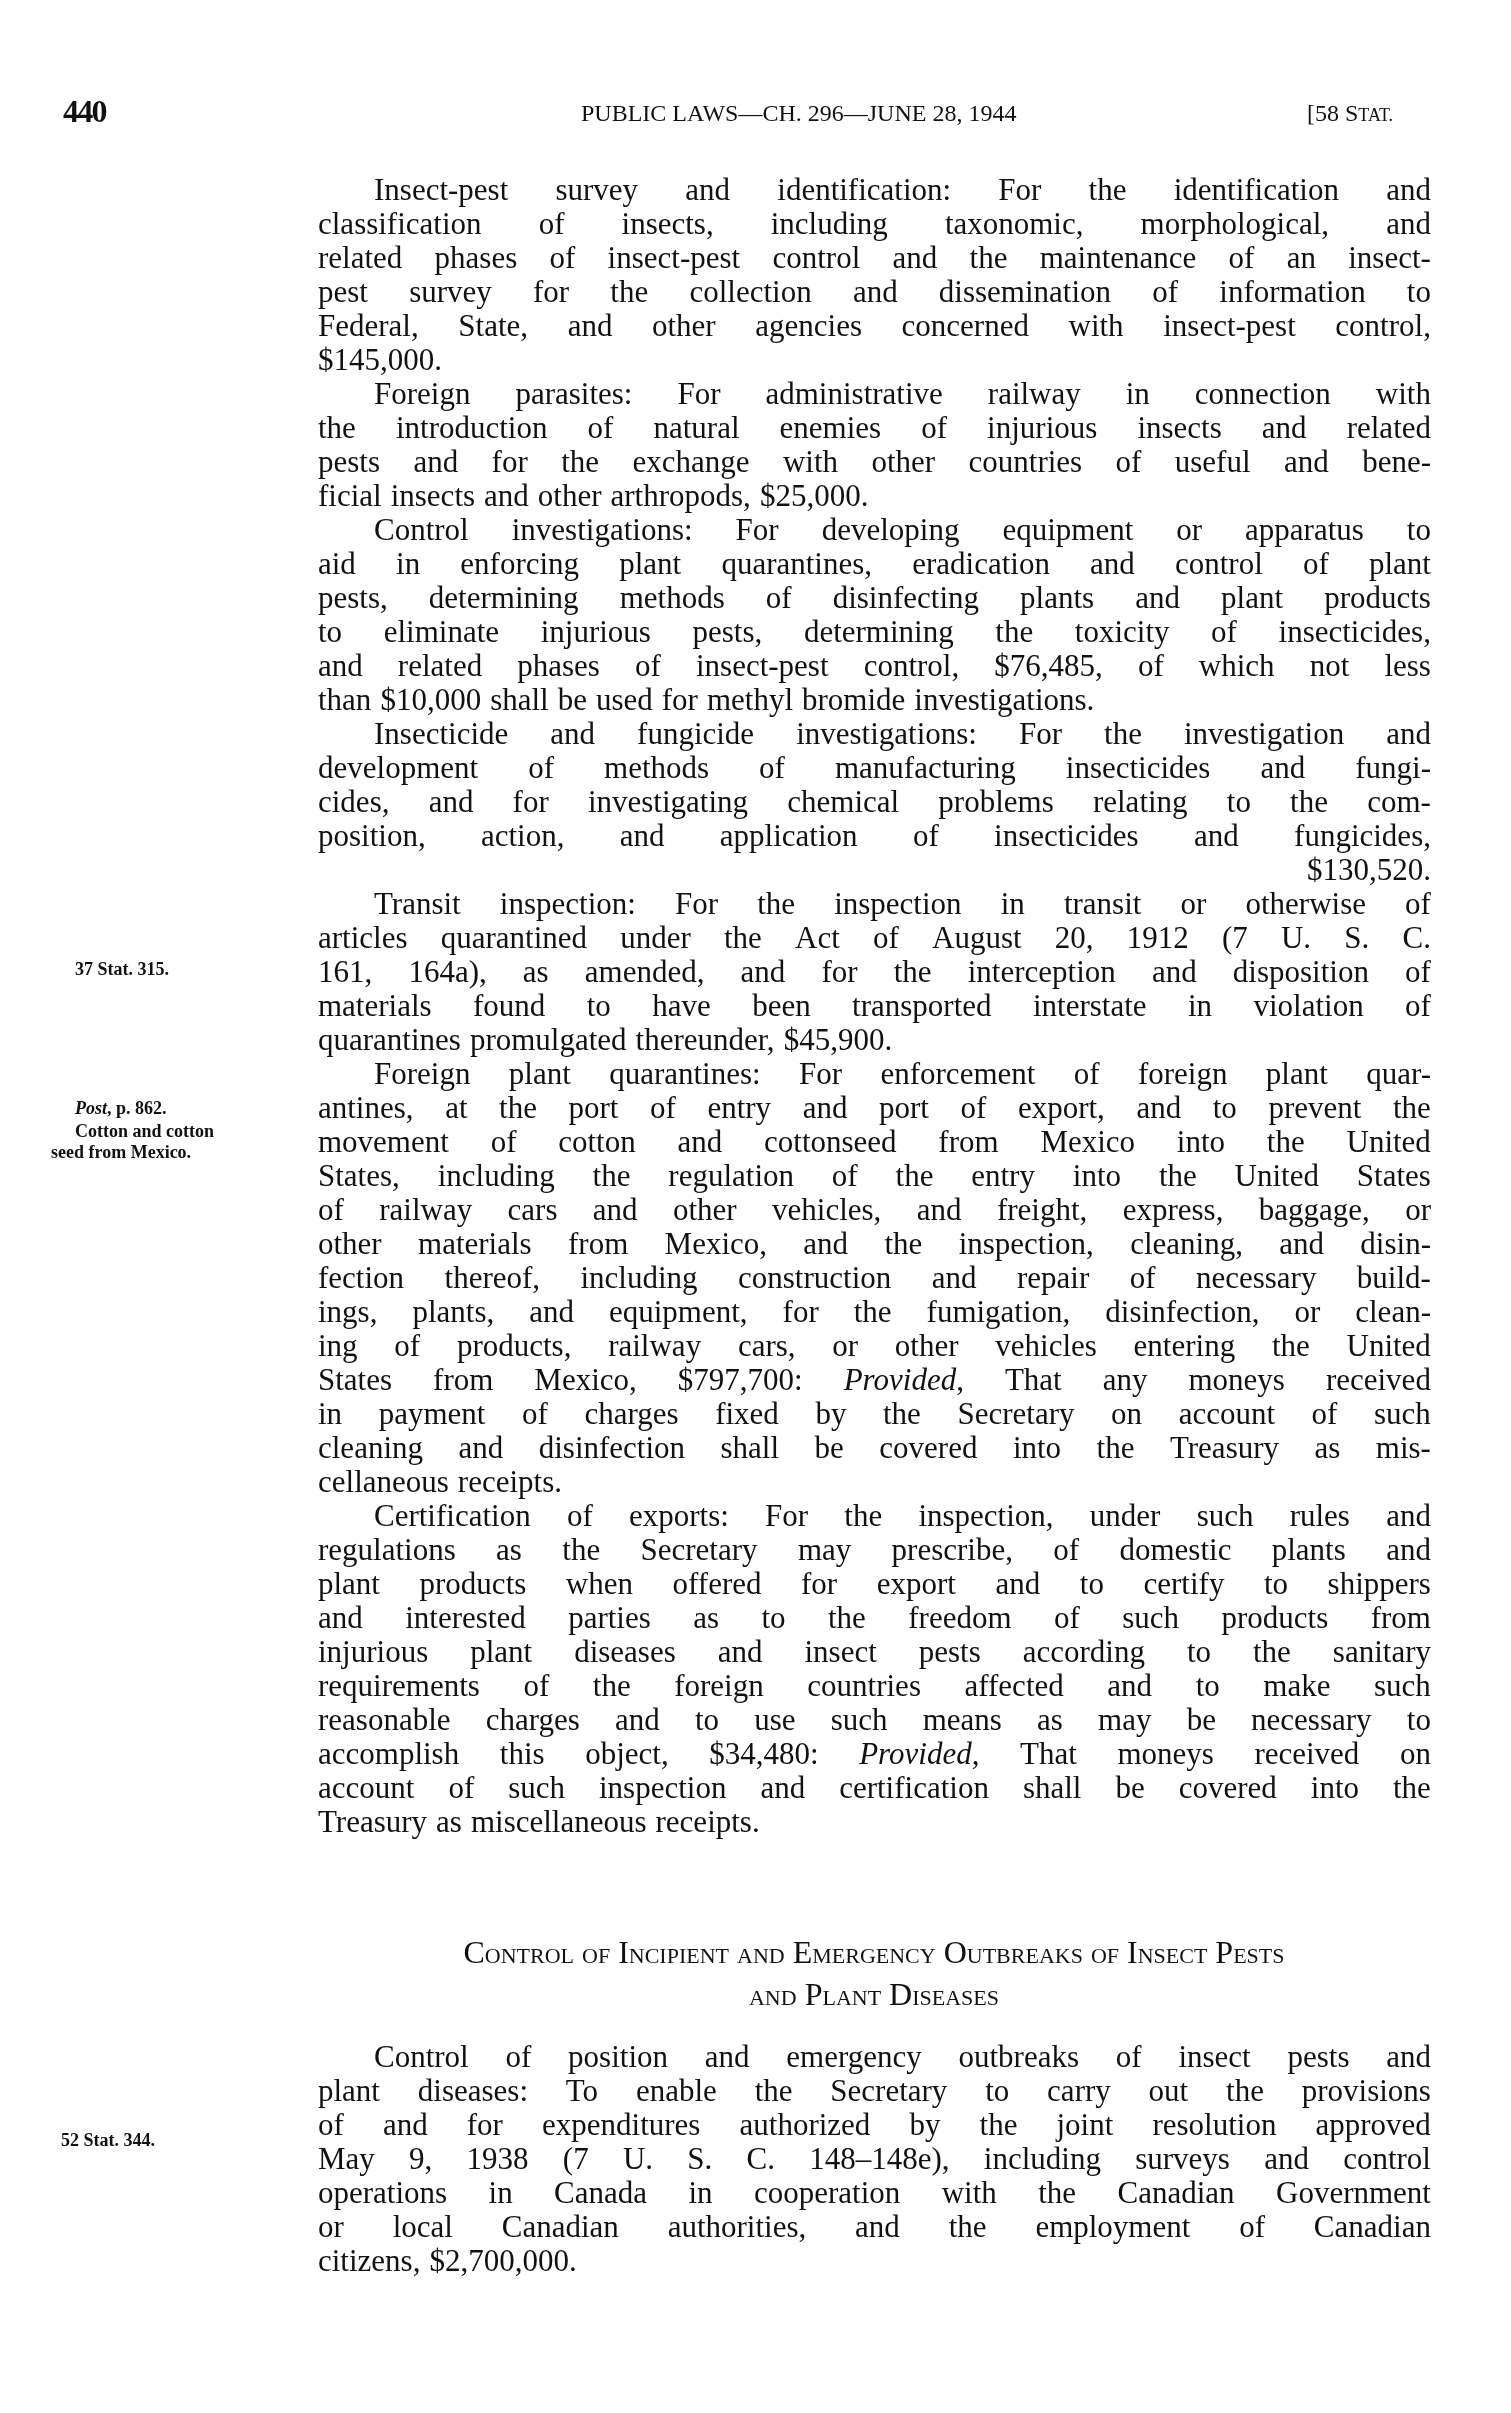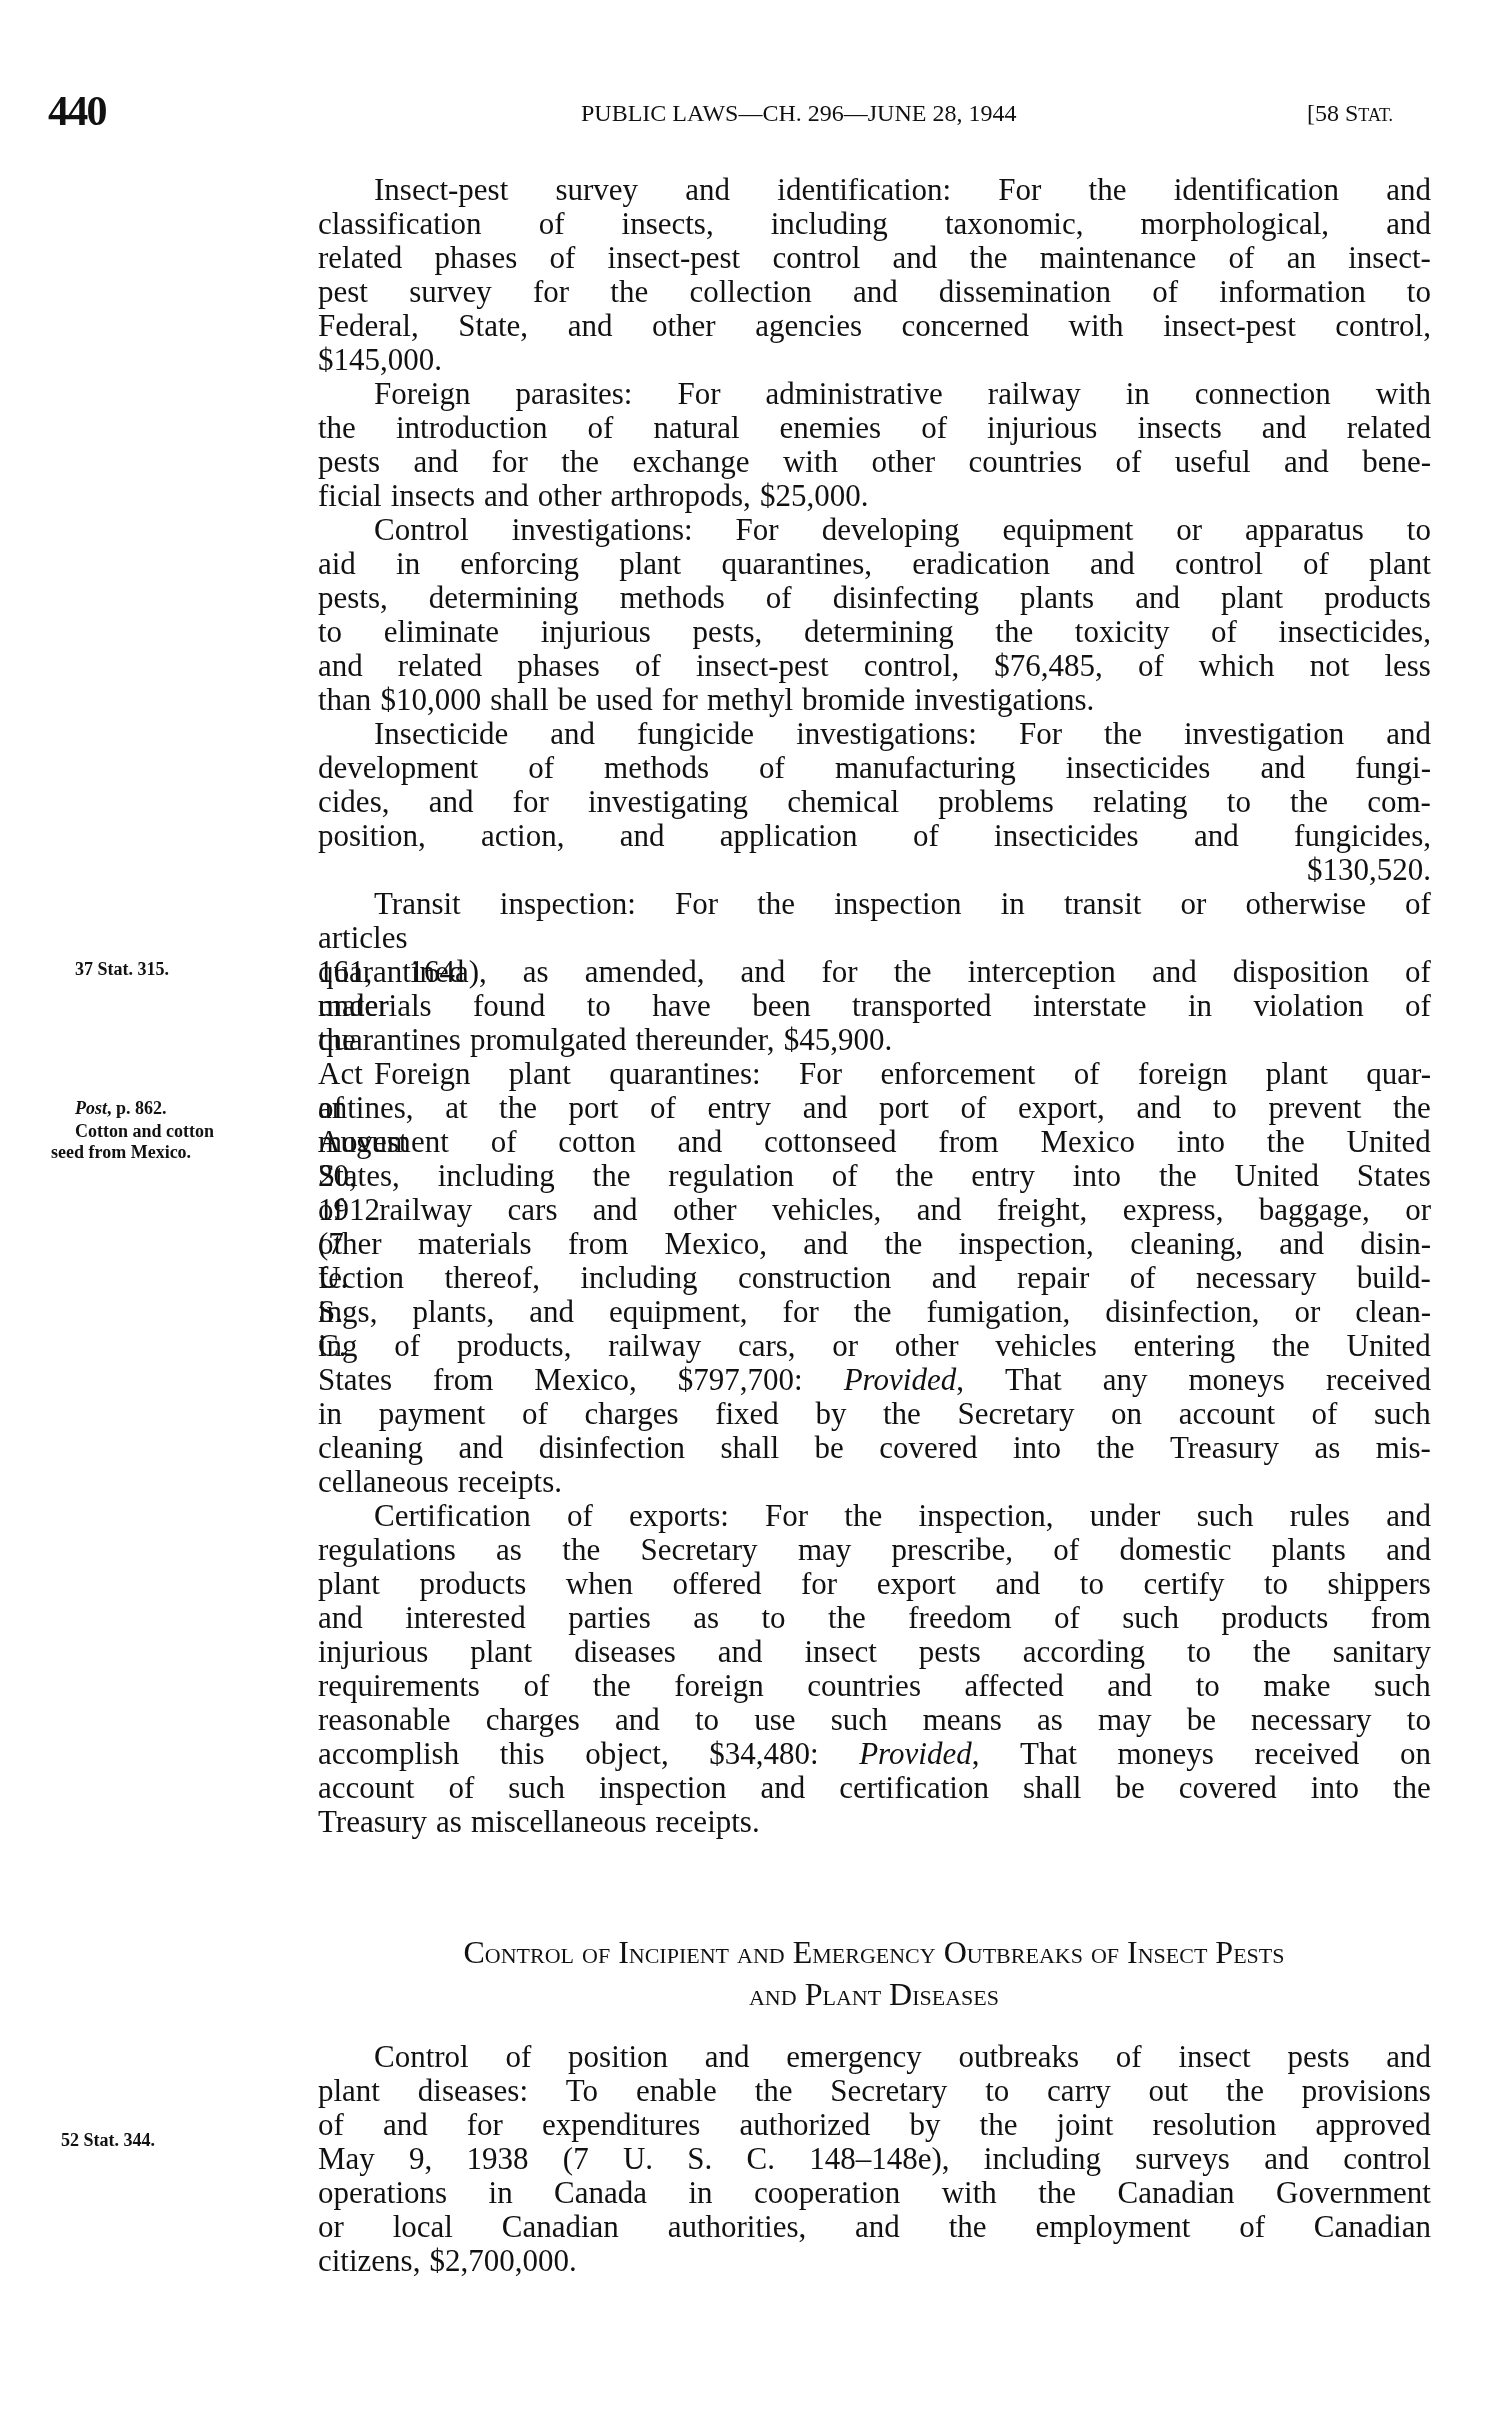--- a/index.html
+++ b/index.html
@@ -2,21 +2,21 @@
 <html style="font-size:13.3px"><head>
 <meta charset="utf-8">
 <style>
   html, body { margin: 0; padding: 0; background: #ffffff; }
   body {
     width: 1511px; height: 2413px; position: relative; overflow: hidden;
     color: #111111;
     font-family: "DejaVu Serif", "Liberation Serif", serif;
   }
   .running-head { position: absolute; top: 90px; left: 0; width: 1511px; height: 42px; }
-  .folio { position: absolute; left: 48px; top: 0; font-size: 42px; font-weight: bold; line-height: 42px;
+  .folio { position: absolute; left: 63px; top: 0; font-size: 32px; font-weight: bold; line-height: 42px;
            font-family: "Liberation Serif", serif; letter-spacing: -1.7px; }
   .head-title { position: absolute; left: 581px; top: 8.3px; width: 599px; font-size: 24px; line-height: 30px;
                 font-family: "Liberation Serif", serif; white-space: nowrap; letter-spacing: 0px; }
   .head-vol { position: absolute; left: 1307px; top: 8.3px; font-size: 24px; line-height: 30px;
               font-family: "Liberation Serif", serif; white-space: nowrap; }
   .head-vol .sc { font-size: 18px; }
 
   .body-col { position: absolute; left: 318px; width: 1113px; }
   .para {
     font-family: "Liberation Serif", serif;
@@ -275,21 +275,21 @@
         <span><span>inspection:</span></span>
         <span><span>For</span></span>
         <span><span>the</span></span>
         <span><span>inspection</span></span>
         <span><span>in</span></span>
         <span><span>transit</span></span>
         <span><span>or</span></span>
         <span><span>otherwise</span></span>
         <span><span>of</span></span>
       </div>
-      <div class="j" style="height: 34px; white-space: nowrap; flex-direction: column;">
+      <div class="j" style="height: 34px; white-space: nowrap;">
         <span><span>articles</span></span>
         <span><span>quarantined</span></span>
         <span><span>under</span></span>
         <span><span>the</span></span>
         <span><span>Act</span></span>
         <span><span>of</span></span>
         <span><span>August</span></span>
         <span><span>20,</span></span>
         <span><span>1912</span></span>
         <span><span>(7</span></span>

